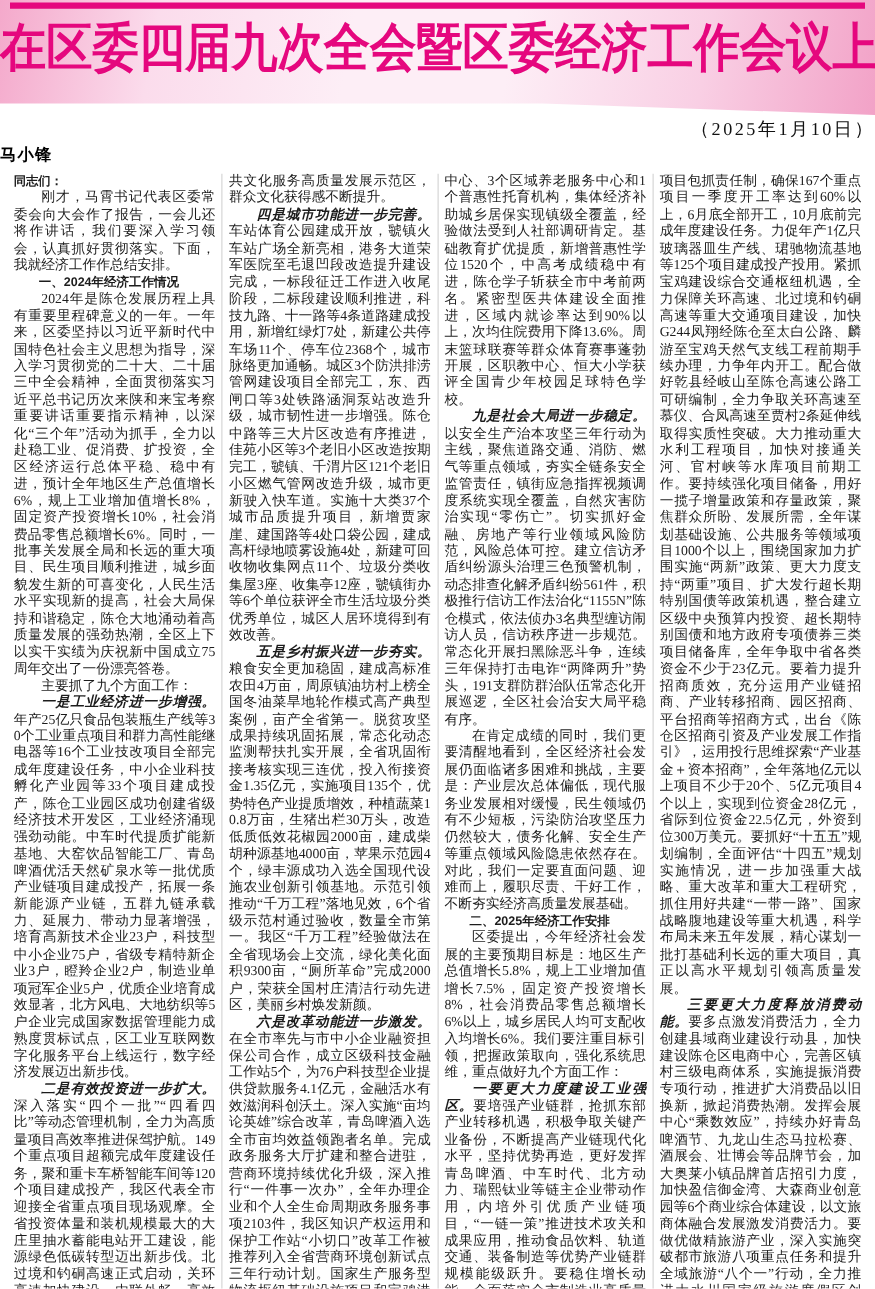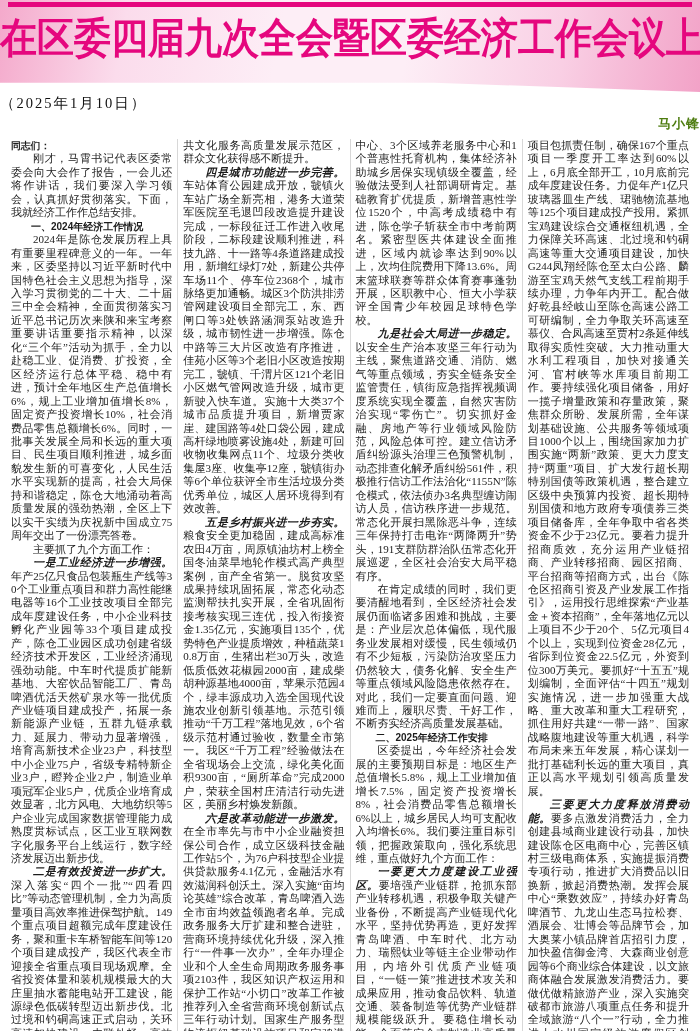--- a/index.html
+++ b/index.html
@@ -8,22 +8,22 @@
   
   #banner{position:relative;width:700px;height:92px;
           background:linear-gradient(100deg,#f4a9cb 0%,#fbdcec 18%,#fdeef6 40%,#fdeef6 58%,#f9cfe4 80%,#f2a2c7 100%);
           clip-path:polygon(0 0,100% 0,100% 100%,62% 90%,0 90%);}
   #top-rule{position:absolute;left:8px;top:2px;width:684px;height:5px;background:#e5077e;}
   #title{position:absolute;left:0;top:13px;width:700px;text-align:center;
          font-family:"Liberation Sans","DejaVu Sans",sans-serif;font-weight:bold;
          font-size:37px;line-height:46px;color:#e5077e;letter-spacing:0px;
          transform:scaleY(1.12);transform-origin:top center;white-space:nowrap;}
   
-  #date-line{margin-top:2px;text-align:left;font-size:14.5px;color:#111;letter-spacing:2px;}
-  #author{margin-top:2px;text-align:right;font-size:13px;font-weight:bold;color:#4d7c0f;letter-spacing:1px;}
+  #date-line{margin-top:2px;text-align:right;font-size:14.5px;color:#111;letter-spacing:2px;}
+  #author{margin-top:2px;text-align:left;font-size:13px;font-weight:bold;color:#000000;letter-spacing:1px;}
   
   #body{display:flex;gap:0;padding:6px 6px 0 6px;height:895px;overflow:hidden;}
   .col{flex:1 1 0;padding:0 5px;overflow:hidden;}
   .col + .col{border-left:1px solid #d8d8d8;}
   .para{margin:0;font-size:11px;line-height:13.45px;text-align:justify;text-indent:2em;
         word-break:break-all;}
   .para.cont{text-indent:0;}
   .para.opening{text-indent:0;font-weight:bold;font-family:"Liberation Sans","DejaVu Sans",sans-serif;font-size:9.8px;}
   .para.heading{font-family:"Liberation Sans","DejaVu Sans",sans-serif;font-weight:bold;font-size:10px;}
   .lead{font-weight:bold;font-style:italic;}

